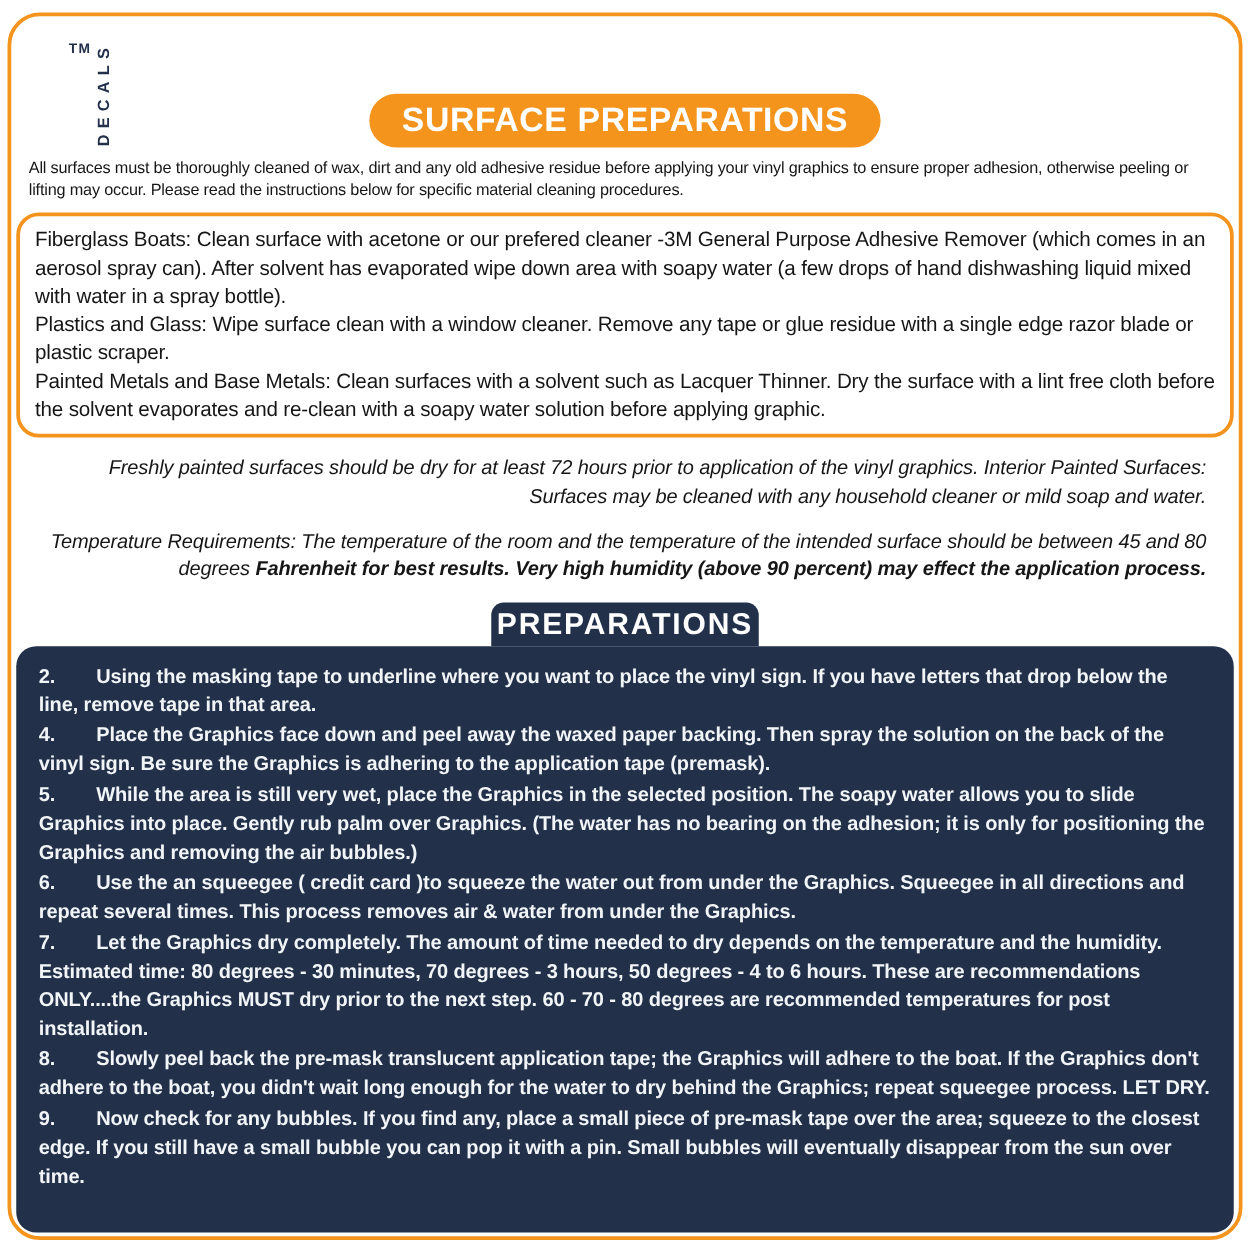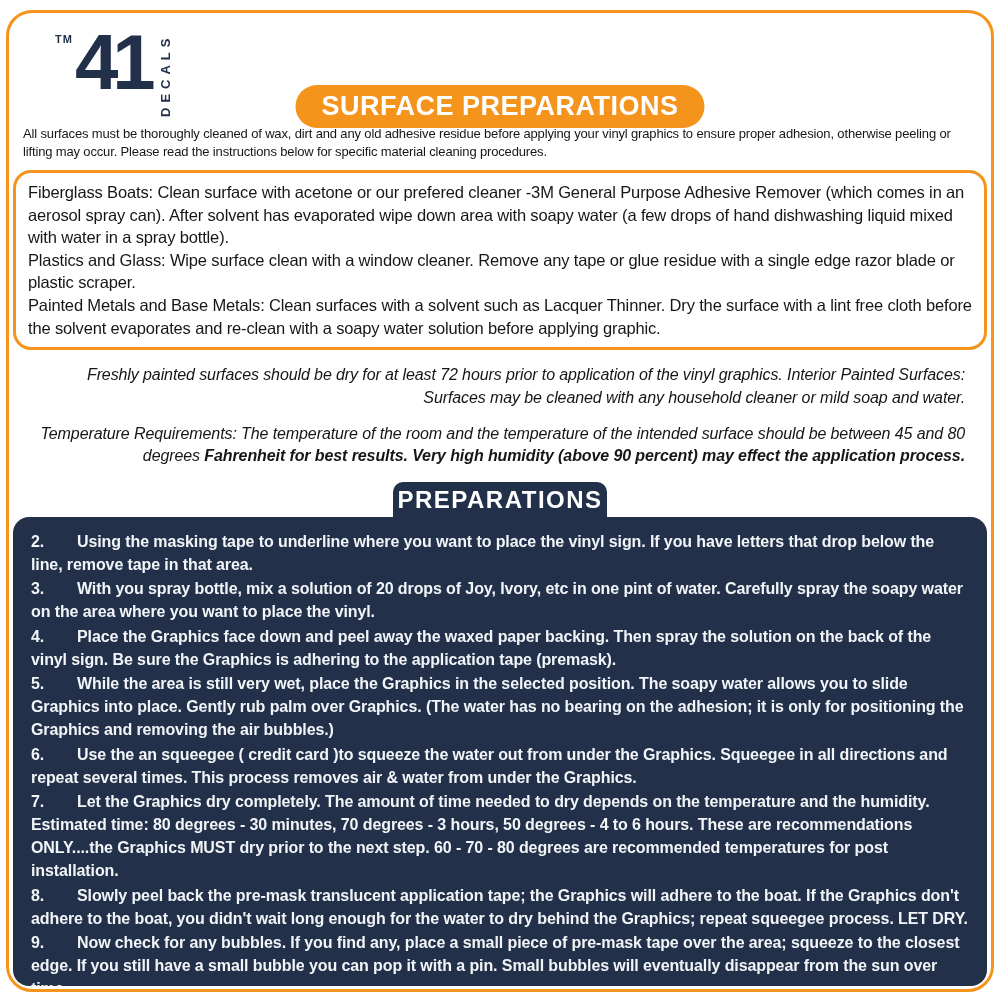--- a/index.html
+++ b/index.html
@@ -18,21 +18,21 @@
   
   .header{position:relative;height:108px;flex:0 0 auto}
   .logo{position:absolute;left:46px;top:14px;display:flex;align-items:flex-start;color:var(--navy)}
   .logo .tm{font-size:11px;font-weight:bold;margin-top:6px;margin-right:2px;letter-spacing:1px}
   .logo .num{font-size:78px;font-weight:800;line-height:.92;letter-spacing:-6px;padding-right:8px}
   .logo .vert{
     writing-mode:vertical-rl;transform:rotate(180deg);
     font-size:13px;font-weight:bold;letter-spacing:5px;margin-top:4px;height:86px;
   }
   .badge{
-    position:absolute;left:50%;top:72px;transform:translateX(-50%);
+    position:absolute;left:50%;top:62px;transform:translateX(-50%);
     background:var(--orange);color:#fff;border-radius:22px;
     padding:6px 26px;font-size:27px;font-weight:bold;letter-spacing:.5px;white-space:nowrap;
   }
   
   .intro{margin:4px 14px 10px;font-size:13px;line-height:1.35;letter-spacing:-.15px}
   .cleanbox{
     margin:0 4px;border:3px solid var(--orange);border-radius:18px;
     padding:8px 12px;font-size:16.5px;line-height:1.37;letter-spacing:-.15px;
   }
   .cleanbox .lbl{font-weight:normal}
@@ -53,21 +53,20 @@
   .step .num{display:inline-block;width:46px}
 </style>
 </head>
 <body>
 
 <div class="sheet">
 
   <div class="header">
     <div class="logo">
       <span class="tm">TM</span>
-      <span class="num">41</span>
       <span class="vert">DECALS</span>
     </div>
     <div class="badge">SURFACE PREPARATIONS</div>
   </div>
 
   <p class="intro">All surfaces must be thoroughly cleaned of wax, dirt and any old adhesive residue before applying your vinyl graphics to ensure proper adhesion, otherwise peeling or lifting may occur. Please read the instructions below for specific material cleaning procedures.</p>
 
   <div class="cleanbox">
     <span><span class="lbl">Fiberglass Boats:</span>
       <span>Clean surface with acetone or our prefered cleaner -3M General Purpose Adhesive Remover (which comes in an aerosol spray can). After solvent has evaporated wipe down area with soapy water (a few drops of hand dishwashing liquid mixed with water in a spray bottle).</span></span>
@@ -81,21 +80,20 @@
 
   <p class="note">Freshly painted surfaces should be dry for at least 72 hours prior to application of the vinyl graphics. Interior Painted Surfaces: Surfaces may be cleaned with any household cleaner or mild soap and water.</p>
 
   <p class="note"><span>Temperature Requirements: The temperature of the room and the temperature of the intended surface should be between 45 and 80 degrees</span>
     <span class="b">Fahrenheit for best results. Very high humidity (above 90 percent) may effect the application process.</span></p>
 
   <div class="app-tab">PREPARATIONS</div>
 
   <div class="panel">
     <p class="step"><span class="num">2.</span><span>Using the masking tape to underline where you want to place the vinyl sign. If you have letters that drop below the line, remove tape in that area.</span></p>
-    <p class="step"><span class="num">3.</span><span>With you spray bottle, mix a solution of 20 drops of Joy, Ivory, etc in one pint of water. Carefully spray the soapy water on the area where you want to place the vinyl.</span></p>
     <p class="step"><span class="num">4.</span><span>Place the Graphics face down and peel away the waxed paper backing. Then spray the solution on the back of the vinyl sign. Be sure the Graphics is adhering to the application tape (premask).</span></p>
     <p class="step"><span class="num">5.</span><span>While the area is still very wet, place the Graphics in the selected position. The soapy water allows you to slide Graphics into place. Gently rub palm over Graphics. (The water has no bearing on the adhesion; it is only for positioning the Graphics and removing the air bubbles.)</span></p>
     <p class="step"><span class="num">6.</span><span>Use the an squeegee ( credit card )to squeeze the water out from under the Graphics. Squeegee in all directions and repeat several times. This process removes air &amp; water from under the Graphics.</span></p>
     <p class="step"><span class="num">7.</span><span>Let the Graphics dry completely. The amount of time needed to dry depends on the temperature and the humidity. Estimated time: 80 degrees - 30 minutes, 70 degrees - 3 hours, 50 degrees - 4 to 6 hours. These are recommendations ONLY....the Graphics MUST dry prior to the next step. 60 - 70 - 80 degrees are recommended temperatures for post installation.</span></p>
     <p class="step"><span class="num">8.</span><span>Slowly peel back the pre-mask translucent application tape; the Graphics will adhere to the boat. If the Graphics don't adhere to the boat, you didn't wait long enough for the water to dry behind the Graphics; repeat squeegee process. LET DRY.</span></p>
     <p class="step"><span class="num">9.</span><span>Now check for any bubbles. If you find any, place a small piece of pre-mask tape over the area; squeeze to the closest edge. If you still have a small bubble you can pop it with a pin. Small bubbles will eventually disappear from the sun over time.</span></p>
   </div>
 
 </div>
 

